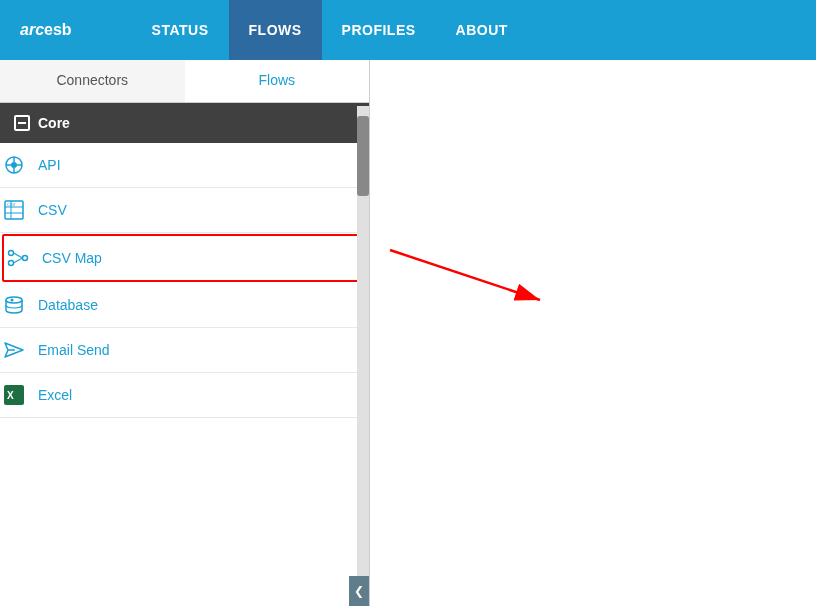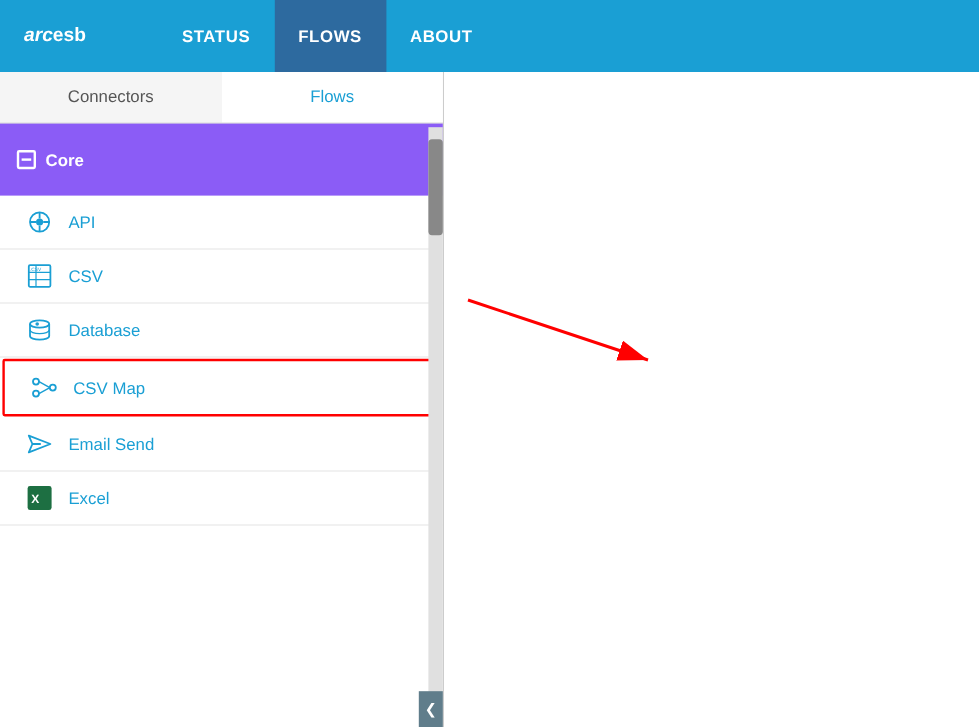--- a/index.html
+++ b/index.html
@@ -75,23 +75,23 @@
       color: #555;
       border-bottom: 2px solid transparent;
       background: #f5f5f5;
     }
     .tab:not(.active) {
       color: #1a9fd4;
     }
 
     
     .category-header {
-      background: #8b5cf6;
+      background: #404040;
       color: white;
-      padding: 22px 14px;
+      padding: 12px 14px;
       font-size: 14px;
       font-weight: bold;
       display: flex;
       align-items: center;
       gap: 8px;
       cursor: pointer;
     }
     .category-header .minus-icon {
       display: inline-block;
       width: 16px;
@@ -113,21 +113,21 @@
     }
 
     
     .menu-items {
       overflow-y: auto;
       flex: 1;
     }
     .menu-item {
       display: flex;
       align-items: center;
-      padding: 10px 21px;
+      padding: 10px 2px;
       border-bottom: 1px solid #e8e8e8;
       cursor: pointer;
       gap: 12px;
       position: relative;
     }
     .menu-item.highlighted {
       border: 2px solid red;
       border-radius: 2px;
     }
     .menu-item-label {
@@ -199,20 +199,21 @@
 </head>
 <body>
 
 <div class="header">
   <div class="logo">
     arc<span>esb</span>
   </div>
   <nav class="nav">
     <div class="nav-item">STATUS</div>
     <div class="nav-item active">FLOWS</div>
+    <div class="nav-item">PROFILES</div>
     <div class="nav-item">ABOUT</div>
   </nav>
 </div>
 
 <div class="content">
 
   <div class="sidebar">
 
     <div class="tabs">
       <div class="tab active">Connectors</div>
@@ -247,43 +248,43 @@
             <rect x="2" y="2" width="18" height="18" rx="1" fill="none" stroke="#1a9fd4" stroke-width="1.5"></rect>
             <line x1="2" y1="8" x2="20" y2="8" stroke="#1a9fd4" stroke-width="1"></line>
             <line x1="2" y1="14" x2="20" y2="14" stroke="#1a9fd4" stroke-width="1"></line>
             <line x1="8" y1="2" x2="8" y2="20" stroke="#1a9fd4" stroke-width="1"></line>
             <text x="3" y="7" font-size="4" fill="#1a9fd4">.CSV</text>
           </svg>
         </div>
         <span class="menu-item-label">CSV</span>
       </div>
 
-      <div class="menu-item">
-        <div class="item-icon">
-          <svg width="22" height="22" viewBox="0 0 22 22">
-            <ellipse cx="11" cy="6" rx="8" ry="3" fill="none" stroke="#1a9fd4" stroke-width="1.5"></ellipse>
-            <path d="M3 6 v10 c0 1.7 3.6 3 8 3s8-1.3 8-3 V6" fill="none" stroke="#1a9fd4" stroke-width="1.5"></path>
-            <path d="M3 11 c0 1.7 3.6 3 8 3s8-1.3 8-3" fill="none" stroke="#1a9fd4" stroke-width="1.2"></path>
-            <circle cx="9" cy="6" r="1.5" fill="#1a9fd4"></circle>
-          </svg>
-        </div>
-        <span class="menu-item-label">Database</span>
-      </div>
-
       <div class="menu-item highlighted" style="border: 2px solid red; margin: 1px 2px;">
         <div class="item-icon">
           <svg width="22" height="22" viewBox="0 0 22 22">
             <circle cx="4" cy="6" r="2.5" fill="none" stroke="#1a9fd4" stroke-width="1.5"></circle>
             <circle cx="4" cy="16" r="2.5" fill="none" stroke="#1a9fd4" stroke-width="1.5"></circle>
             <circle cx="18" cy="11" r="2.5" fill="none" stroke="#1a9fd4" stroke-width="1.5"></circle>
             <line x1="6.5" y1="6" x2="15.5" y2="11" stroke="#1a9fd4" stroke-width="1.2"></line>
             <line x1="6.5" y1="16" x2="15.5" y2="11" stroke="#1a9fd4" stroke-width="1.2"></line>
           </svg>
         </div>
         <span class="menu-item-label">CSV Map</span>
+      </div>
+
+      <div class="menu-item">
+        <div class="item-icon">
+          <svg width="22" height="22" viewBox="0 0 22 22">
+            <ellipse cx="11" cy="6" rx="8" ry="3" fill="none" stroke="#1a9fd4" stroke-width="1.5"></ellipse>
+            <path d="M3 6 v10 c0 1.7 3.6 3 8 3s8-1.3 8-3 V6" fill="none" stroke="#1a9fd4" stroke-width="1.5"></path>
+            <path d="M3 11 c0 1.7 3.6 3 8 3s8-1.3 8-3" fill="none" stroke="#1a9fd4" stroke-width="1.2"></path>
+            <circle cx="9" cy="6" r="1.5" fill="#1a9fd4"></circle>
+          </svg>
+        </div>
+        <span class="menu-item-label">Database</span>
       </div>
 
 
       <div class="menu-item">
         <div class="item-icon">
           <svg width="22" height="22" viewBox="0 0 22 22">
             <polygon points="2,4 20,11 2,18 5,11" fill="none" stroke="#1a9fd4" stroke-width="1.5" stroke-linejoin="round"></polygon>
             <line x1="5" y1="11" x2="12" y2="11" stroke="#1a9fd4" stroke-width="1.5"></line>
           </svg>
         </div>

